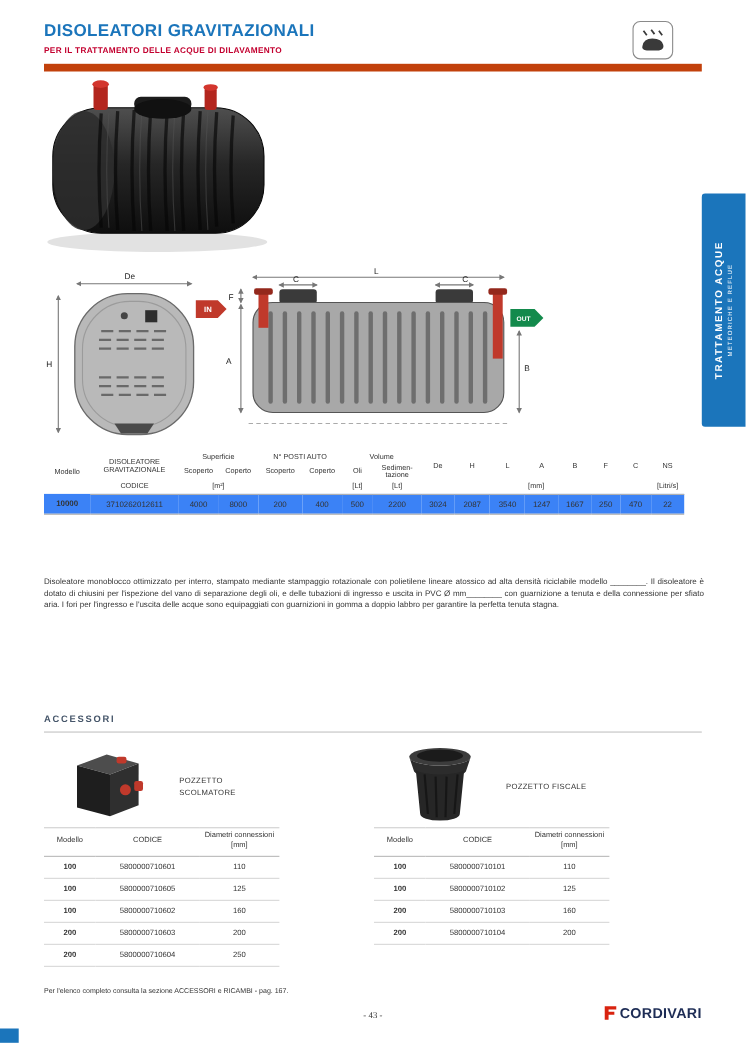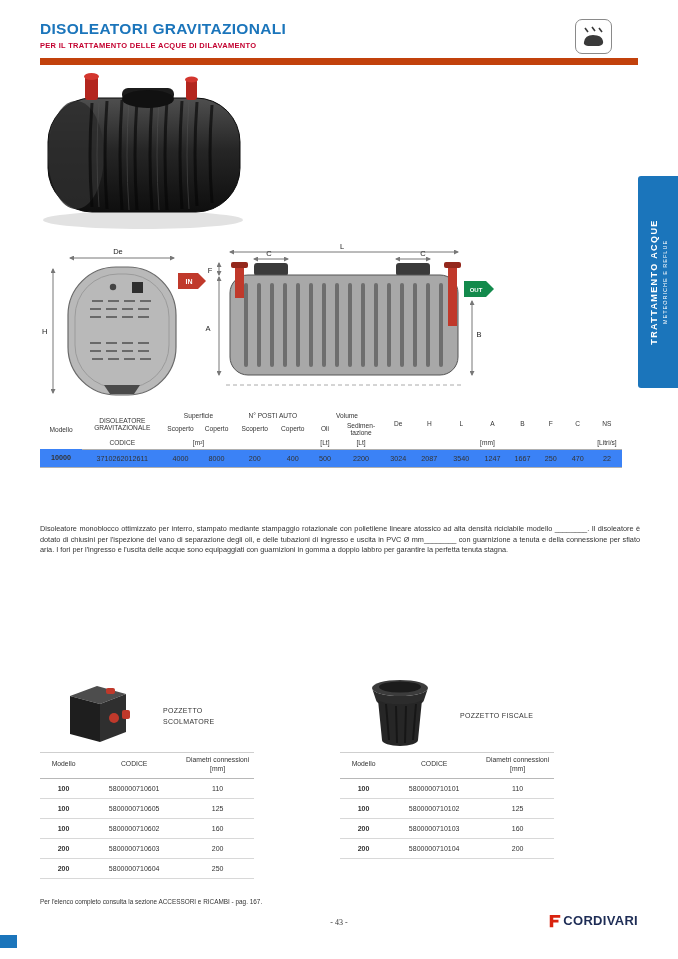--- a/index.html
+++ b/index.html
@@ -280,20 +280,21 @@
           <td>22</td>
         </tr>
       </tbody>
     </table>
   </div>
 
   <div class="voci">
     <p class="voci-body">Disoleatore monoblocco ottimizzato per interro, stampato mediante stampaggio rotazionale con polietilene lineare atossico ad alta densità riciclabile modello ________. Il disoleatore è dotato di chiusini per l'ispezione del vano di separazione degli oli, e delle tubazioni di ingresso e uscita in PVC Ø mm________ con guarnizione a tenuta e della connessione per sfiato aria. I fori per l'ingresso e l'uscita delle acque sono equipaggiati con guarnizioni in gomma a doppio labbro per garantire la perfetta tenuta stagna.</p>
   </div>
 
+  <div class="acc-head">ACCESSORI</div>
 
   <div class="acc-img-left">
     <svg width="70" height="68" viewBox="0 0 70 68">
       <polygon points="8,16 35,6 64,14 38,24" fill="#4d4d4d"></polygon>
       <polygon points="8,16 38,24 38,62 8,54" fill="#1e1e1e"></polygon>
       <polygon points="38,24 64,14 64,52 38,62" fill="#2f2f2f"></polygon>
       <rect x="44" y="8" width="9" height="6" rx="2" fill="#c0392b"></rect>
       <circle cx="52" cy="38" r="5" fill="#c0392b"></circle>
       <rect x="60" y="30" width="8" height="9" rx="2" fill="#c0392b"></rect>
     </svg>

